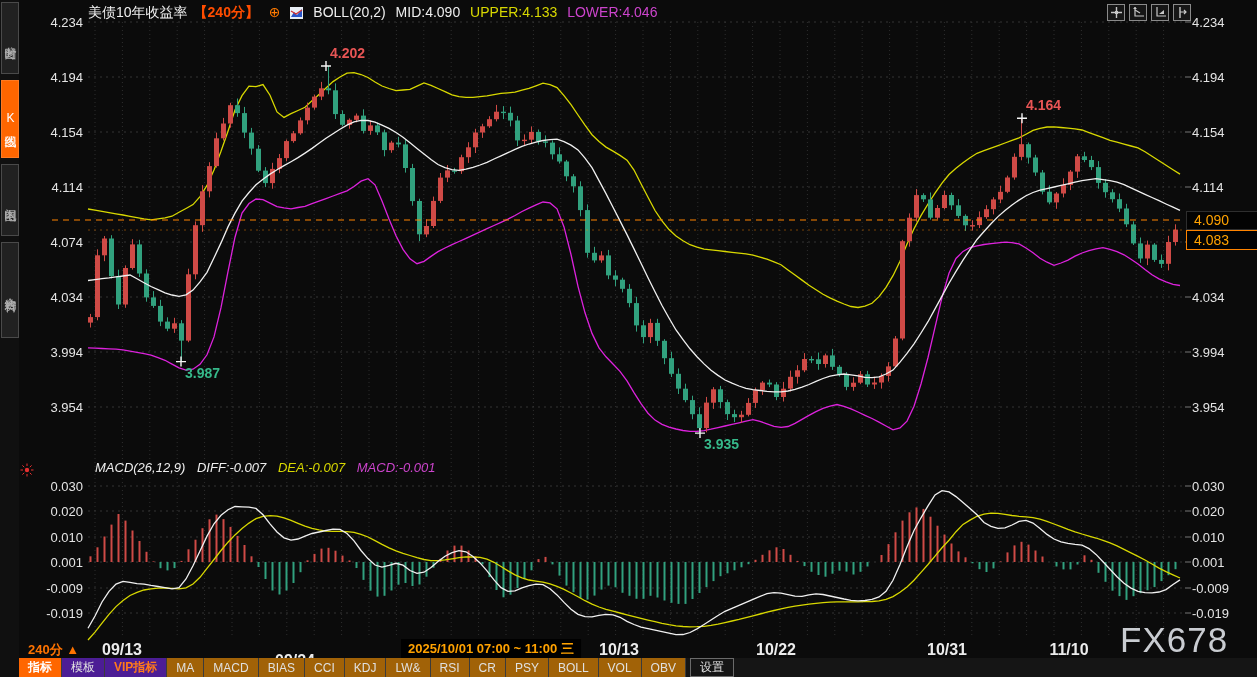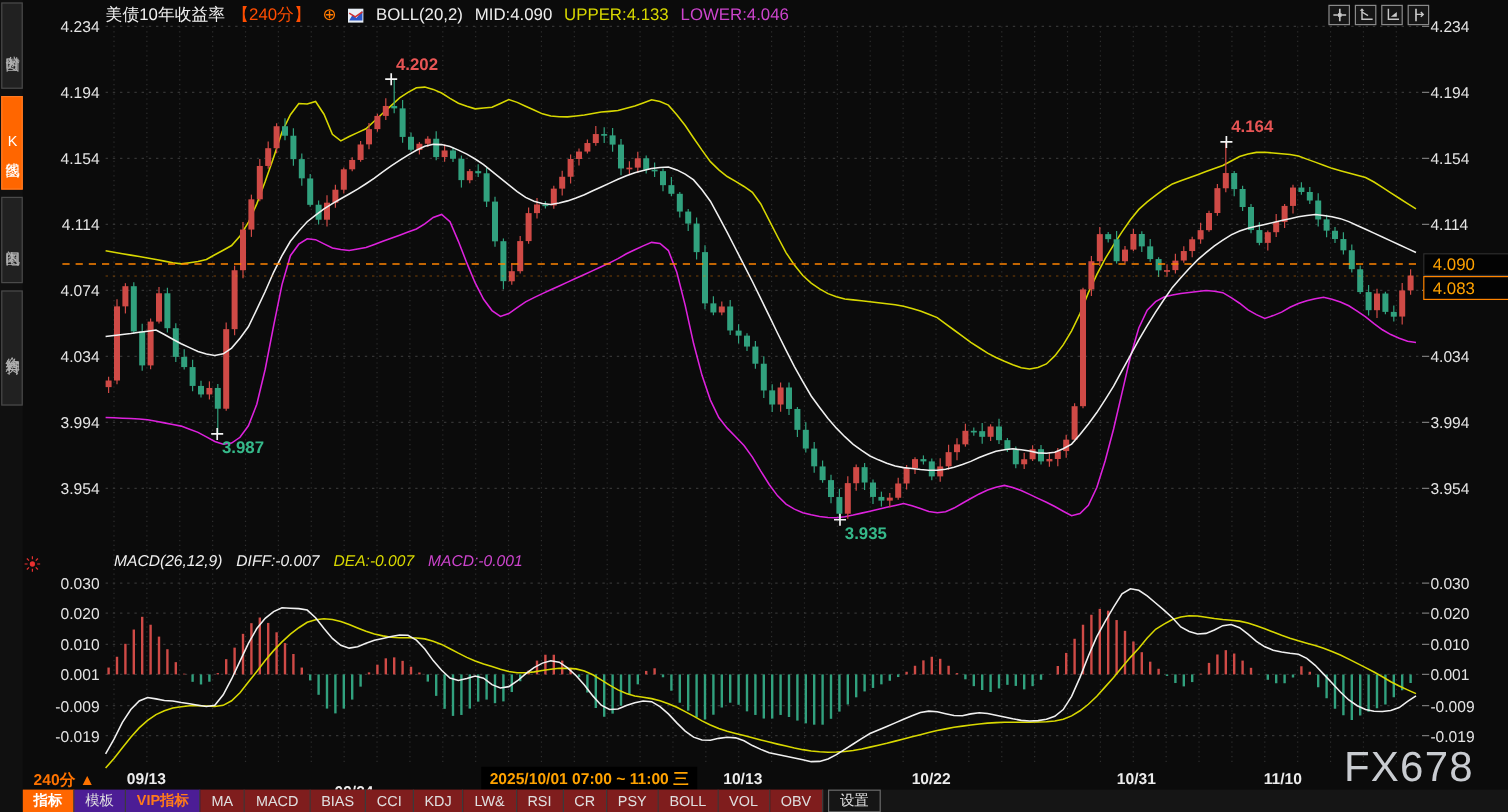--- a/index.html
+++ b/index.html
@@ -9,21 +9,21 @@
   #sidebar{position:absolute;left:0;top:0;width:19px;height:677px;background:#101010;z-index:6;}
   .side-tab{width:16px;margin:2px 0 6px 1px;background:#212121;border:1px solid #4a4a4a;
     color:#b2b2b2;writing-mode:vertical-rl;text-orientation:upright;font-size:12px;
     display:flex;align-items:center;justify-content:center;letter-spacing:1px;cursor:pointer;}
   .side-tab.active{background:#ff6600;border-color:#ff7a22;color:#ffffff;}
   .t1{height:70px}.t2{height:76px}.t3{height:70px}.t4{height:94px}
   
   #hdr{position:absolute;left:88px;top:4px;z-index:5;font-size:14px;white-space:nowrap;}
   #hdr span{margin-right:6px;}
   .hdr-title{color:#f0f0f0;}
-  .hdr-period{color:#ff4d00;}
+  .hdr-period{color:#ff4d00;font-weight:bold;}
   .hdr-link{color:#ff7a00;font-size:14px;}
   .hdr-white{color:#eeeeee;}
   .hdr-upper{color:#d8d800;}
   .hdr-lower{color:#cc44cc;}
   .mini-chart-ico{display:inline-block;vertical-align:-2px;margin-right:4px;}
   
   #topIcons{position:absolute;right:66px;top:4px;z-index:6;display:flex;gap:4px;}
   .tool-btn{width:16px;height:15px;background:#161616;border:1px solid #8a8a8a;
     display:flex;align-items:center;justify-content:center;cursor:pointer;}
   
@@ -35,33 +35,33 @@
   #tagDash{left:1186px;top:211px;width:64px;height:17px;line-height:17px;padding-left:7px;border:1px solid #2e2e2e;}
   #tagLast{left:1186px;top:230px;width:66px;height:18px;line-height:18px;padding-left:7px;border:1px solid #ff8400;}
   
   #macdHdr{position:absolute;left:95px;top:460px;font-size:13px;z-index:5;white-space:nowrap;}
   #macdHdr span{margin-right:8px;font-style:italic;}
   .m-white{color:#eeeeee;} .m-yel{color:#d8d800;} .m-mag{color:#cc44cc;}
   
   #sunIco{position:absolute;left:20px;top:463px;z-index:6;}
   
   #xrow{position:absolute;left:19px;top:639px;width:1238px;height:19px;z-index:5;}
-  .xdate{position:absolute;transform:translateX(-50%);font-size:13px;font-weight:bold;color:#ececec;white-space:nowrap;}
+  .xdate{position:absolute;transform:translateX(-50%);font-size:16px;font-weight:bold;color:#ececec;white-space:nowrap;}
   #xperiod{position:absolute;left:9px;top:2px;color:#ff7300;font-size:13px;font-weight:bold;}
   #xhl{position:absolute;transform:translateX(-50%);top:0px;background:#000;color:#ffa200;
        font-size:13px;font-weight:bold;padding:1px 7px;white-space:nowrap;}
   
   #wm{position:absolute;left:1120px;top:620px;font-size:35px;color:#c9ccd1;z-index:4;letter-spacing:1px;}
   
   #btoolbar{position:absolute;left:19px;right:0;top:658px;height:19px;background:#151515;z-index:6;
     display:flex;align-items:stretch;font-size:12px;}
   .bt{display:flex;align-items:center;padding:0 9px;color:#e0e0e0;cursor:pointer;border-right:1px solid #3b3b3b;background:#4c1d95;}
   .bt.sel{background:#ff6600;color:#fff;font-weight:bold;}
   .bt.vip{color:#ff7a1a;font-weight:bold;}
-  .bt.plain{background:#7f1d1d;}
+  .bt.plain{background:#a16207;}
   .bt.settings{border:1px solid #6a6a6a;background:#151515;margin-left:4px;border-right:1px solid #6a6a6a;}
   #canvas{position:absolute;left:0;top:0;z-index:1;}
 </style>
 </head>
 <body>
 
 <div id="app">
 
   <svg id="canvas" width="1257" height="677" viewBox="0 0 1257 677">
       <line x1="95.0" y1="22" x2="95.0" y2="638" stroke="#2e2e2e" stroke-dasharray="1 3"></line>

